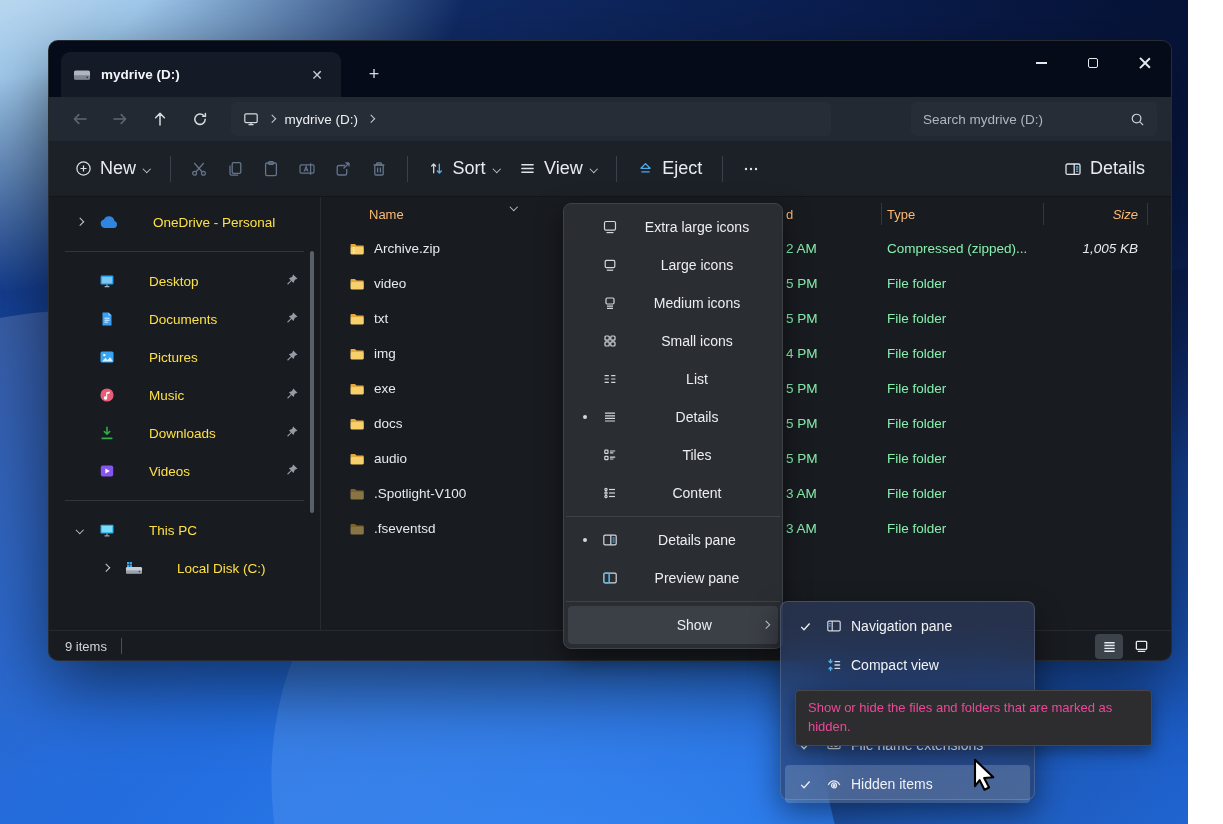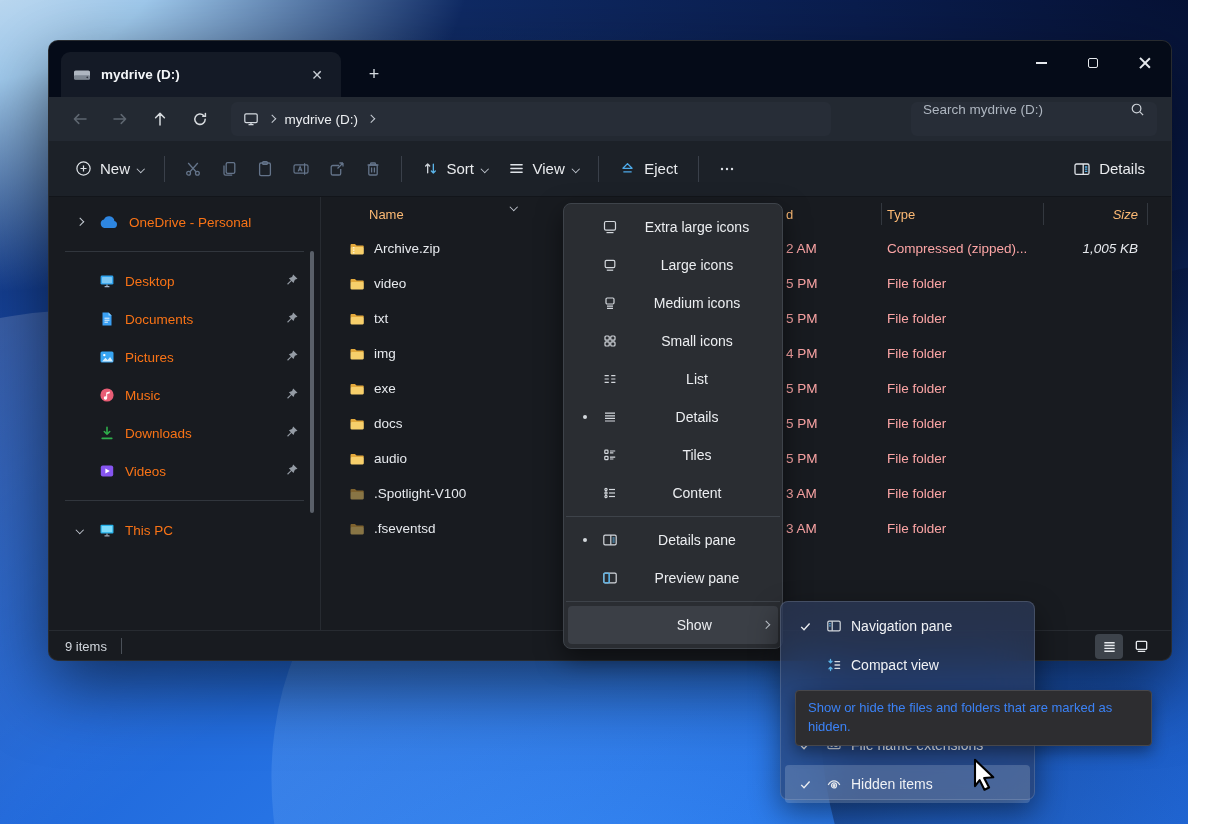--- a/index.html
+++ b/index.html
@@ -45,52 +45,52 @@
   .navrow { height:44px; background:#232932; display:flex; align-items:center; padding:0 14px; gap:6px; }
   .navbtn { width:34px; height:32px; display:flex; align-items:center; justify-content:center; border-radius:5px; }
   .crumbbar { margin-left:8px; width:600px; height:34px; background:#272d37; border-radius:6px;
               display:flex; align-items:center; padding:0 12px; gap:10px; }
   .crumb-text { font-size:13.5px; color:#eceef1; }
   .chev { width:7px; height:7px; border-right:1.5px solid #c3c9d1; border-bottom:1.5px solid #c3c9d1; display:inline-block; }
   .chev.right { transform:rotate(-45deg); }
   .chev.down  { transform:rotate(45deg); }
   .chev.small { width:5.5px; height:5.5px; }
   .searchbar { margin-left:auto; width:246px; height:34px; background:#272d37; border-radius:6px;
-               display:flex; padding:0 12px; }
+               display:flex; align-items:center; padding:0 12px; }
   .search-ph { font-size:13.5px; color:#aeb6c0; flex:1; }
 
   .toolbar { height:56px; background:#1c2128; display:flex; align-items:center; padding:0 16px;
              border-bottom:1px solid #12151a; }
-  .tbtn { display:flex; align-items:center; gap:8px; padding:8px 10px; border-radius:5px; font-size:15px; color:#e9ebee; }
+  .tbtn { display:flex; align-items:center; gap:8px; padding:8px 10px; border-radius:5px; font-size:18px; color:#e9ebee; }
   .tdiv { width:1px; height:26px; background:#3a404a; margin:0 10px; }
   .ticon { width:36px; height:34px; display:flex; align-items:center; justify-content:center; border-radius:5px; }
   .tb-right { margin-left:auto; display:flex; align-items:center; }
 
   .content { position:relative; display:flex; height:433px; }
 
   
   .sidebar { position:relative; width:272px; padding-top:6px; border-right:1px solid #272b31; }
   .srow { display:flex; align-items:center; height:38px; padding:0 14px 0 16px; gap:10px; font-size:13.5px; border-radius:5px; margin:0 6px; }
   .srow .chevslot { width:18px; display:flex; justify-content:center; }
-  .srow .lbl { flex:1; color:#f97316; white-space:nowrap; }
+  .srow .lbl { flex:1; color:#fde047; white-space:nowrap;margin-left:24px; }
   .srow .pin { width:16px; height:16px; opacity:.85; }
   .sdivider { height:1px; background:#31363d; margin:10px 16px; }
   .indent1 { padding-left:42px; }
   .sscroll { position:absolute; right:6px; top:54px; width:4px; height:262px; background:#5a6069; border-radius:2px; }
 
   
   .filearea { position:relative; flex:1; }
   .fhead { display:flex; align-items:center; height:34px; padding-left:48px; font-size:13px; color:#fdba74; }
   .fhead .c-name { width:417px; }
   .c-date { width:101px; } .c-type { width:166px; } .c-size { width:85px; text-align:right;font-style:italic; }
   .sortchev { position:absolute; left:190px; top:0px; }
   .vsep { position:absolute; top:6px; width:1px; height:22px; background:#33383f; }
   .frow { display:flex; align-items:center; height:35px; padding-left:28px; font-size:13.5px; color:#e6e9ed; }
   .frow .c-name { width:437px; display:flex; align-items:center; gap:9px; }
-  .frow .c-date, .frow .c-type { color:#fca5a5; }
+  .frow .c-date, .frow .c-type { color:#86efac; }
   .hiddenitem .ficon { opacity:.5; }
 
   .statusbar { height:31px; border-top:1px solid #272b31; display:flex; align-items:center; padding:0 16px; font-size:13px; color:#d2d7dd; }
   .stat-sep { width:1px; height:16px; background:#4a5058; margin-left:14px; }
   .viewtoggles { margin-left:auto; display:flex; gap:4px; }
   .vt { width:28px; height:25px; display:flex; align-items:center; justify-content:center; border-radius:4px; }
   .vt.active { background:#3d434b; }
 
   
   .menu { position:absolute; left:563px; top:203px; width:220px; z-index:10;
@@ -109,21 +109,21 @@
              border:1px solid rgba(255,255,255,.14); border-radius:8px; padding:4px 0;
              box-shadow:0 12px 30px rgba(0,0,0,.45); }
   .smitem { display:flex; align-items:center; height:38px; margin:1px 4px; padding:0 10px 0 8px; font-size:14px; color:#f0f2f5; border-radius:4px; }
   .smitem .checkslot { width:24px; display:flex; justify-content:center; }
   .smitem .micon { width:34px; }
   .smitem.hl { background:rgba(255,255,255,.17); }
   .smspacer { height:40px; }
 
   .tooltip { position:absolute; left:795px; top:690px; width:357px; z-index:12;
              background:#2d2d30; border:1px solid #47474b; border-radius:4px;
-             padding:8px 12px; font-size:13px; line-height:1.45; color:#3b82f6;
+             padding:8px 12px; font-size:13px; line-height:1.45; color:#ec4899;
              box-shadow:0 6px 16px rgba(0,0,0,.4); }
 
   .cursor { position:absolute; left:968px; top:757px; z-index:13; }
 
   svg { display:block; }
 </style>
 </head>
 <body>
 
 <div class="screen">
@@ -420,20 +420,39 @@
               <span class="chev down small"></span>
             </span>
           <span>
             <svg width="16" height="16" viewBox="0 0 16 16">
                 <rect x="1.5" y="2.8" width="13" height="8.6" rx="1" fill="#27b2ea"></rect>
                 <rect x="2.7" y="4" width="10.6" height="6.2" fill="#7ddcfb"></rect>
                 <path d="M5.5 13.8h5M8 11.4v2.4" stroke="#9aa6b2" stroke-width="1.2"></path>
               </svg>
           </span>
           <span class="lbl">This PC</span>
+        </div>
+        <div class="srow indent1">
+          <span class="chevslot">
+              <span class="chev right small"></span>
+            </span>
+          <span>
+            <svg width="18" height="15" viewBox="0 0 18 15">
+                <g>
+                  <rect x="2" y="1" width="2.3" height="2.3" fill="#37a3e8"></rect>
+                  <rect x="4.7" y="1" width="2.3" height="2.3" fill="#37a3e8"></rect>
+                  <rect x="2" y="3.7" width="2.3" height="2.3" fill="#37a3e8"></rect>
+                  <rect x="4.7" y="3.7" width="2.3" height="2.3" fill="#37a3e8"></rect>
+                </g>
+                <rect x="1" y="6" width="16" height="6.4" rx="1.2" fill="#c7cdd6"></rect>
+                <rect x="1" y="9.4" width="16" height="3" fill="#99a1ac"></rect>
+                <circle cx="14.4" cy="10.6" r=".8" fill="#3c4250"></circle>
+              </svg>
+          </span>
+          <span class="lbl">Local Disk (C:)</span>
         </div>
         <div class="sscroll"></div>
       </div>
 
       <div class="filearea">
         <div class="fhead">
           <span class="sortchev"><span class="chev down small"></span></span>
           <div class="c-name">Name</div>
           <div class="c-date">d</div>
           <div class="c-type">Type</div>

